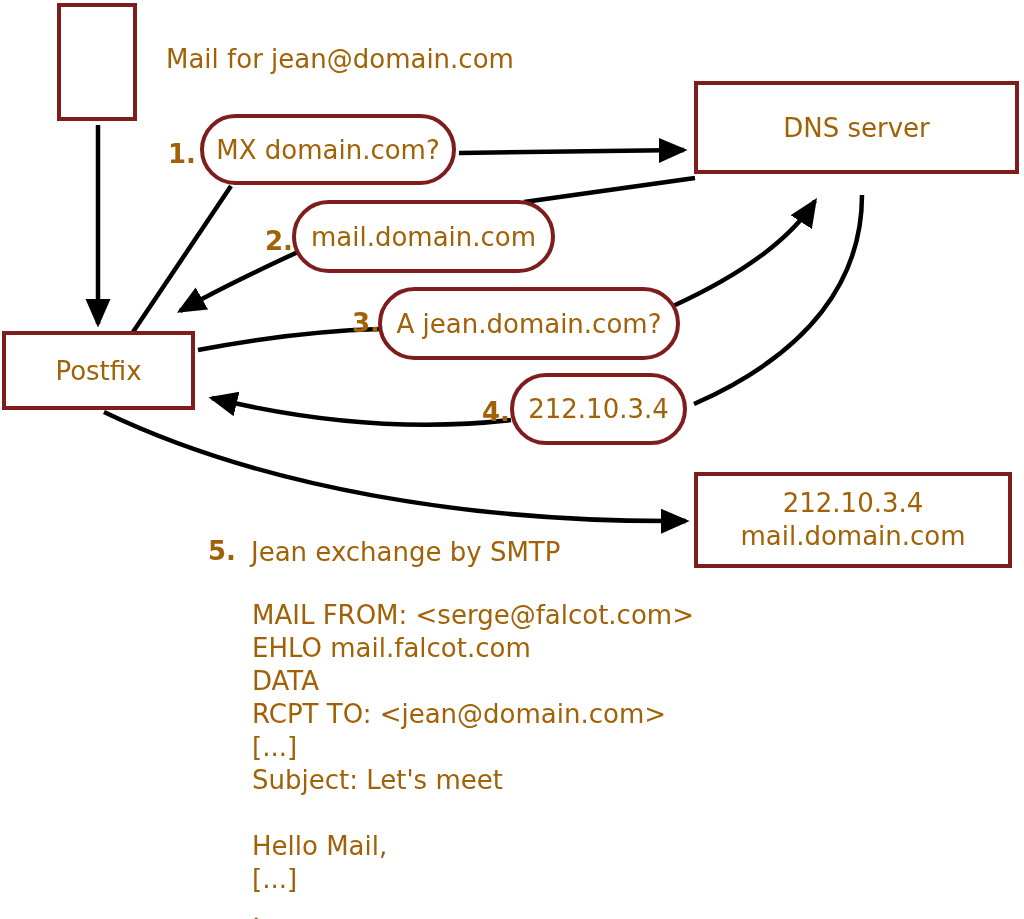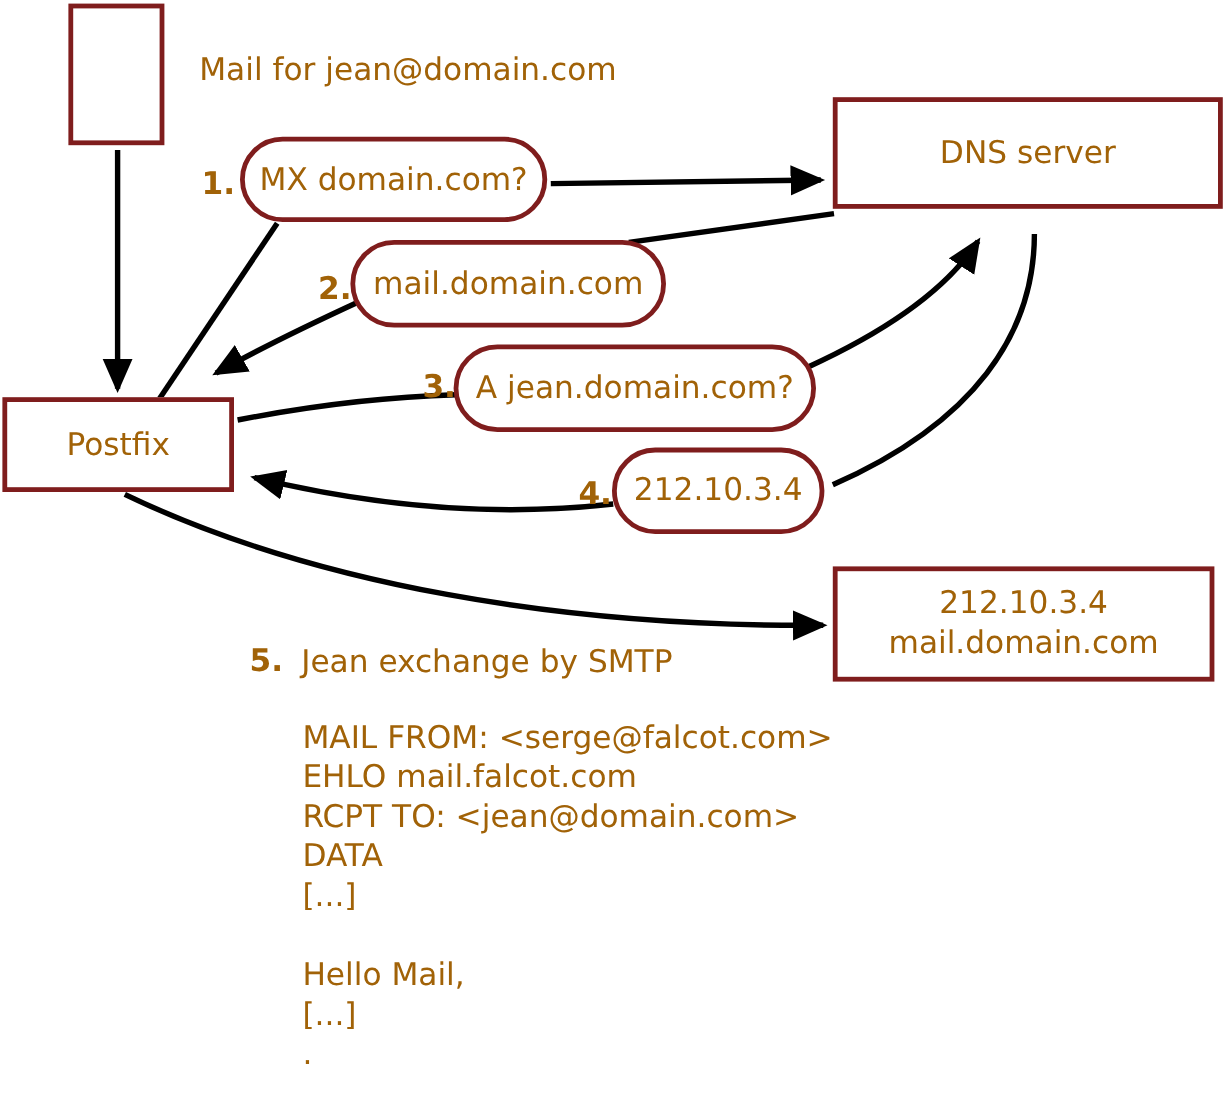--- a/index.html
+++ b/index.html
@@ -119,22 +119,23 @@
     <div>212.10.3.4</div>
     <div>mail.domain.com</div>
   </div>
 
   <div class="num" style="left:208px; top:536px;">5.</div>
   <div class="free-label" style="left:251px; top:537px;">Jean exchange by SMTP</div>
 
   <div class="smtp-block">
     <div class="smtp-line">MAIL FROM: &lt;serge@falcot.com&gt;</div>
     <div class="smtp-line">EHLO mail.falcot.com</div>
+    <div class="smtp-line">DATA</div>
     <div class="smtp-line">RCPT TO: &lt;jean@domain.com&gt;</div>
-    <div class="smtp-line">DATA</div>
     <div class="smtp-line">[...]</div>
+    <div class="smtp-line">Subject: Let's meet</div>
     <div class="smtp-line"></div>
     <div class="smtp-line">Hello Mail,</div>
     <div class="smtp-line">[...]</div>
     <div class="smtp-line">.</div>
   </div>
 
 </div>
 
 </body></html>

